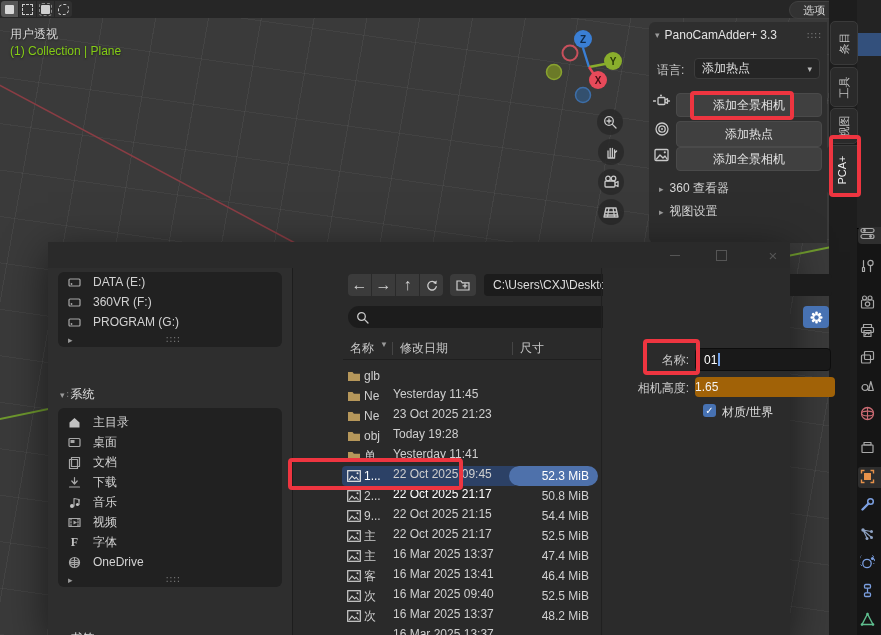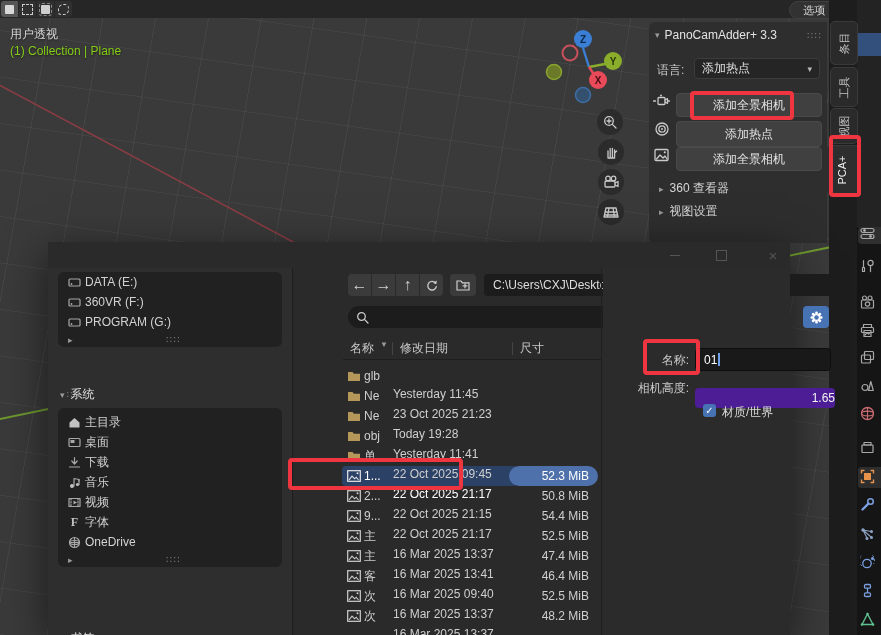--- a/index.html
+++ b/index.html
@@ -61,21 +61,21 @@
     box-shadow:0 10px 40px rgba(0,0,0,.55);}
   #dlg-titlebar{left:0;top:0;width:742px;height:26px;background:#f9a8d4;display:flex;align-items:flex-end;margin-top:28px;}
   #dlg-title{font-size:12px;color:#444;margin-left:8px;}
   #dlg-min{left:622px;top:13px;width:10px;height:1px;background:#555;}
   #dlg-max{left:668px;top:8px;width:9px;height:9px;border:1px solid #555;}
   #dlg-close{left:710px;top:0px;width:30px;height:26px;font-size:15px;color:#555;display:flex;align-items:center;justify-content:center;}
 
   #dlg-body{left:0;top:26px;width:742px;height:367px;background:#2a2a2a;}
   #dlg-sidebar{left:0;top:0;width:244px;height:367px;background:#2e2e2e;border-right:1px solid #1d1d1d;}
   .sbox{left:10px;width:224px;background:#212121;border-radius:6px;}
-  .srow{display:flex;align-items:center;gap:4px;height:20px;padding-left:10px;font-size:12px;color:#d2d2d2;}
+  .srow{display:flex;align-items:center;gap:12px;height:20px;padding-left:10px;font-size:12px;color:#d2d2d2;}
   .sfoot{height:15px;display:flex;align-items:center;padding:0 10px;justify-content:space-between;}
   .shead{left:12px;display:flex;align-items:center;gap:6px;font-size:12px;color:#e0e0e0;}
   .shead .grip{position:absolute;right:14px;}
 
   #dlg-main{left:245px;top:0;width:497px;height:367px;}
   .toolbtn{top:6px;height:22px;background:#3b3b3b;display:flex;align-items:center;justify-content:center;color:#cfcfcf;}
   #path-field{left:191px;top:6px;width:348px;height:22px;background:#1c1c1c;border-radius:4px;
     font-size:12px;color:#dedede;display:flex;align-items:center;padding-left:9px;box-sizing:border-box;}
   #search-field{left:55px;top:38px;width:278px;height:22px;background:#1c1c1c;border-radius:11px;
     display:flex;align-items:center;padding-left:8px;gap:6px;box-sizing:border-box;}
@@ -94,22 +94,22 @@
   #sel-bg{left:49px;top:198px;width:175px;height:20px;background:#2c4166;border-radius:4px;z-index:2;}
   #sel-pill{left:216px;top:198px;width:89px;height:20px;background:#4e71ab;border-radius:10px;z-index:2;}
   .frow.selected{color:#fff;}
   #main-divider{left:308px;top:0px;width:1px;height:367px;background:#202020;}
 
   #dlg-props{left:310px;top:0;width:187px;height:367px;background:#2b2b2b;}
   .plabel{font-size:12px;color:#c8c8c8;text-align:right;width:86px;}
   #name-field{left:92px;top:80px;width:136px;height:23px;background:#191919;border:1px solid #0d0d0d;border-radius:4px;
     display:flex;align-items:center;padding-left:8px;font-size:12px;color:#fff;box-sizing:border-box;}
   .caret{width:1.5px;height:13px;background:#6f9fe8;margin-left:1px;}
-  #height-field{left:92px;top:120px;width:140px;height:20px;background:#4c1d95;border-radius:4px;
-    display:flex;align-items:center;justify-content:flex-end;font-size:12px;color:#f2f2f2;}
+  #height-field{left:92px;top:109px;width:140px;height:20px;background:#a16207;border-radius:4px;
+    display:flex;align-items:center;justify-content:flex-start;font-size:12px;color:#f2f2f2;}
   #mw-check{left:100px;top:136px;width:13px;height:13px;background:#4772b3;border-radius:3px;
     display:flex;align-items:center;justify-content:center;color:#fff;font-size:10px;}
   #mw-label{left:119px;top:136px;font-size:12px;color:#dadada;}
 
   svg{display:block;}
   .s1{stroke:#c9c9c9;stroke-width:1.3;fill:none;stroke-linecap:round;stroke-linejoin:round;}
   .sg{stroke:#a8a8a8;stroke-width:1.2;fill:none;stroke-linecap:round;stroke-linejoin:round;}
 </style>
 </head>
 <body>
@@ -416,20 +416,27 @@
           </div>
           <div class="srow">
             <svg width="13" height="13">
                 <rect class="sg" x="1" y="2.5" width="11" height="8" rx="1"></rect>
                 <rect x="2.5" y="4" width="4" height="3" fill="#a8a8a8"></rect>
               </svg>
             <span>桌面</span>
           </div>
           <div class="srow">
             <svg width="13" height="13">
+                <rect class="sg" x="3.5" y="1.5" width="8" height="9"></rect>
+                <rect class="sg" x="1.5" y="3.5" width="8" height="9" fill="#2a2a2a"></rect>
+              </svg>
+            <span>文档</span>
+          </div>
+          <div class="srow">
+            <svg width="13" height="13">
                 <path class="sg" d="M6.5,1.5 v6 M3.8,5 l2.7,3 2.7,-3 M1.5,11 h10"></path>
               </svg>
             <span>下载</span>
           </div>
           <div class="srow">
             <svg width="13" height="13">
                 <circle cx="4" cy="10" r="2" fill="#c2c2c2"></circle>
                 <path class="sg" d="M6,10 V2.5 l5,1 V5"></path>
                 <circle cx="9.5" cy="8.5" r="1.6" fill="#c2c2c2"></circle>
                 <path class="sg" d="M11,8.5 V3.5"></path>

